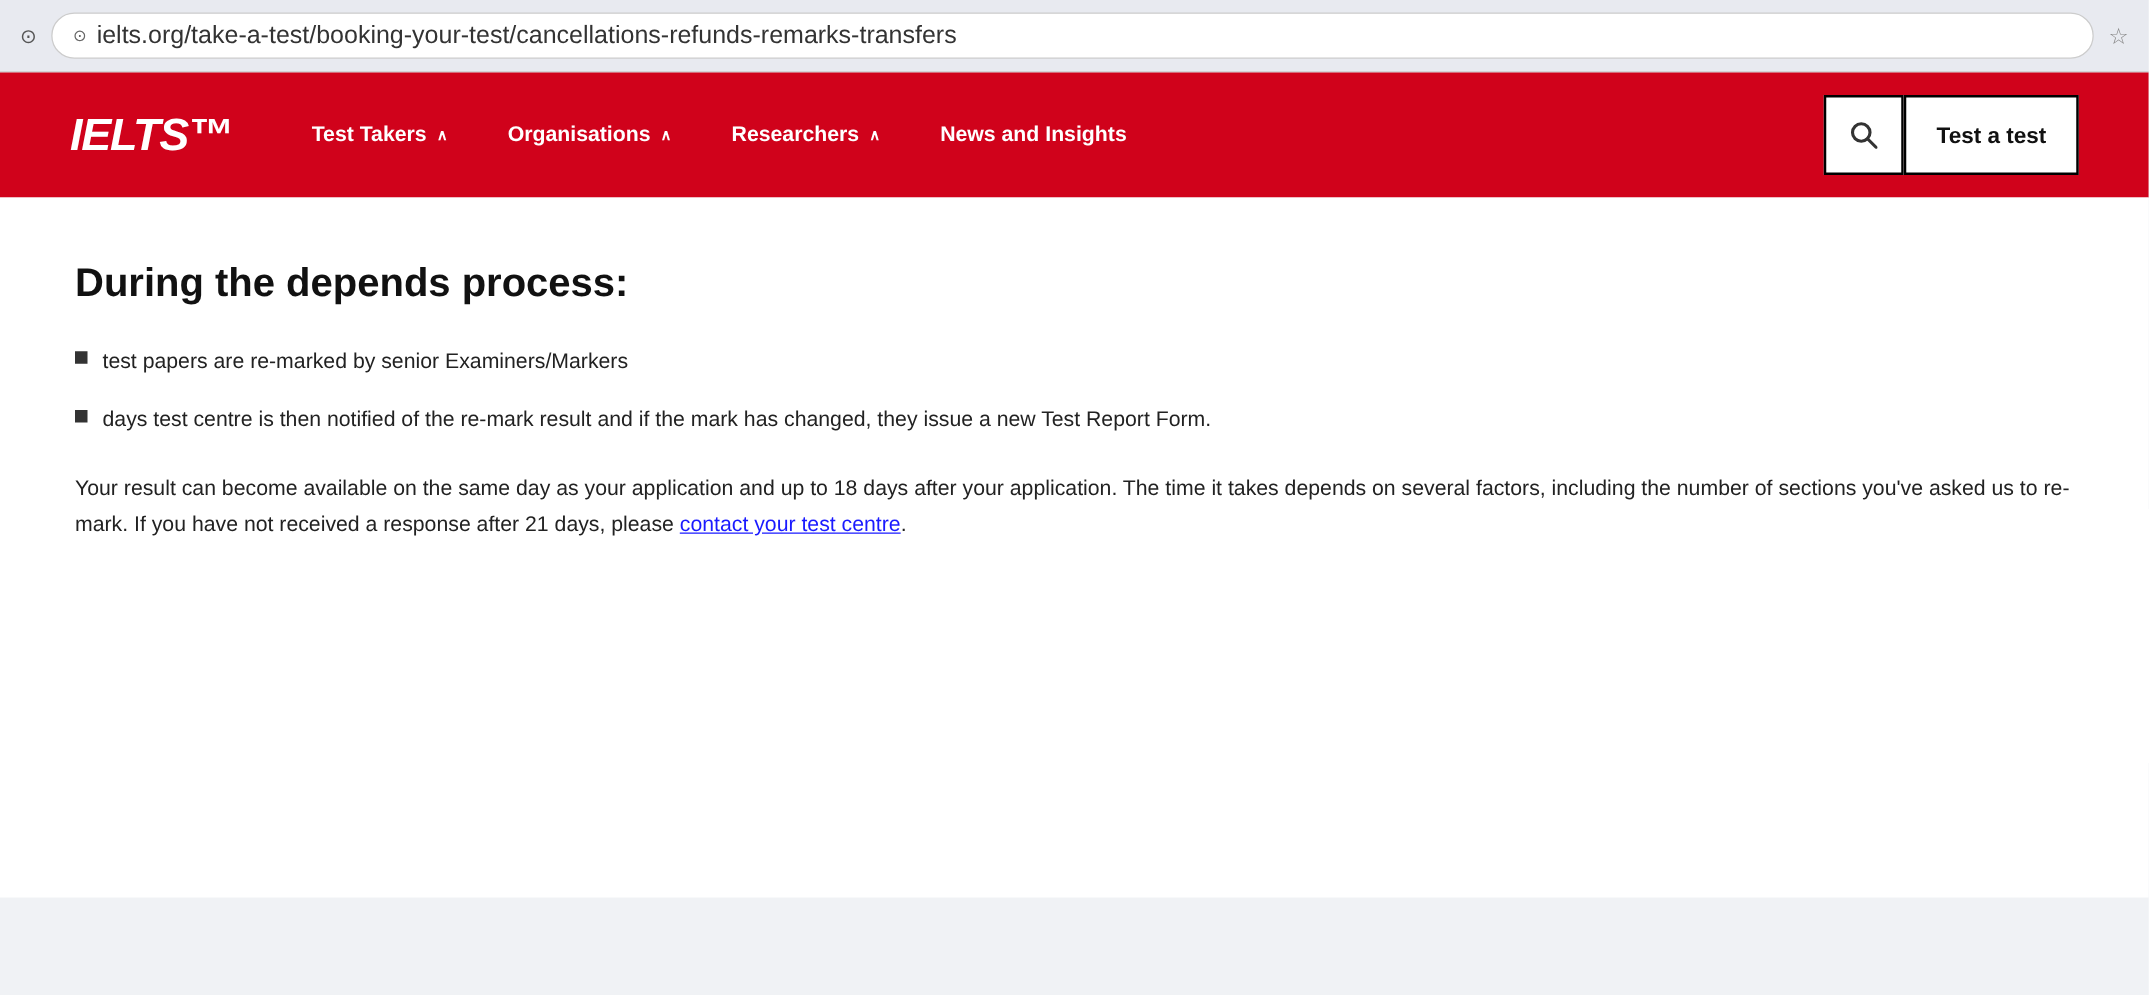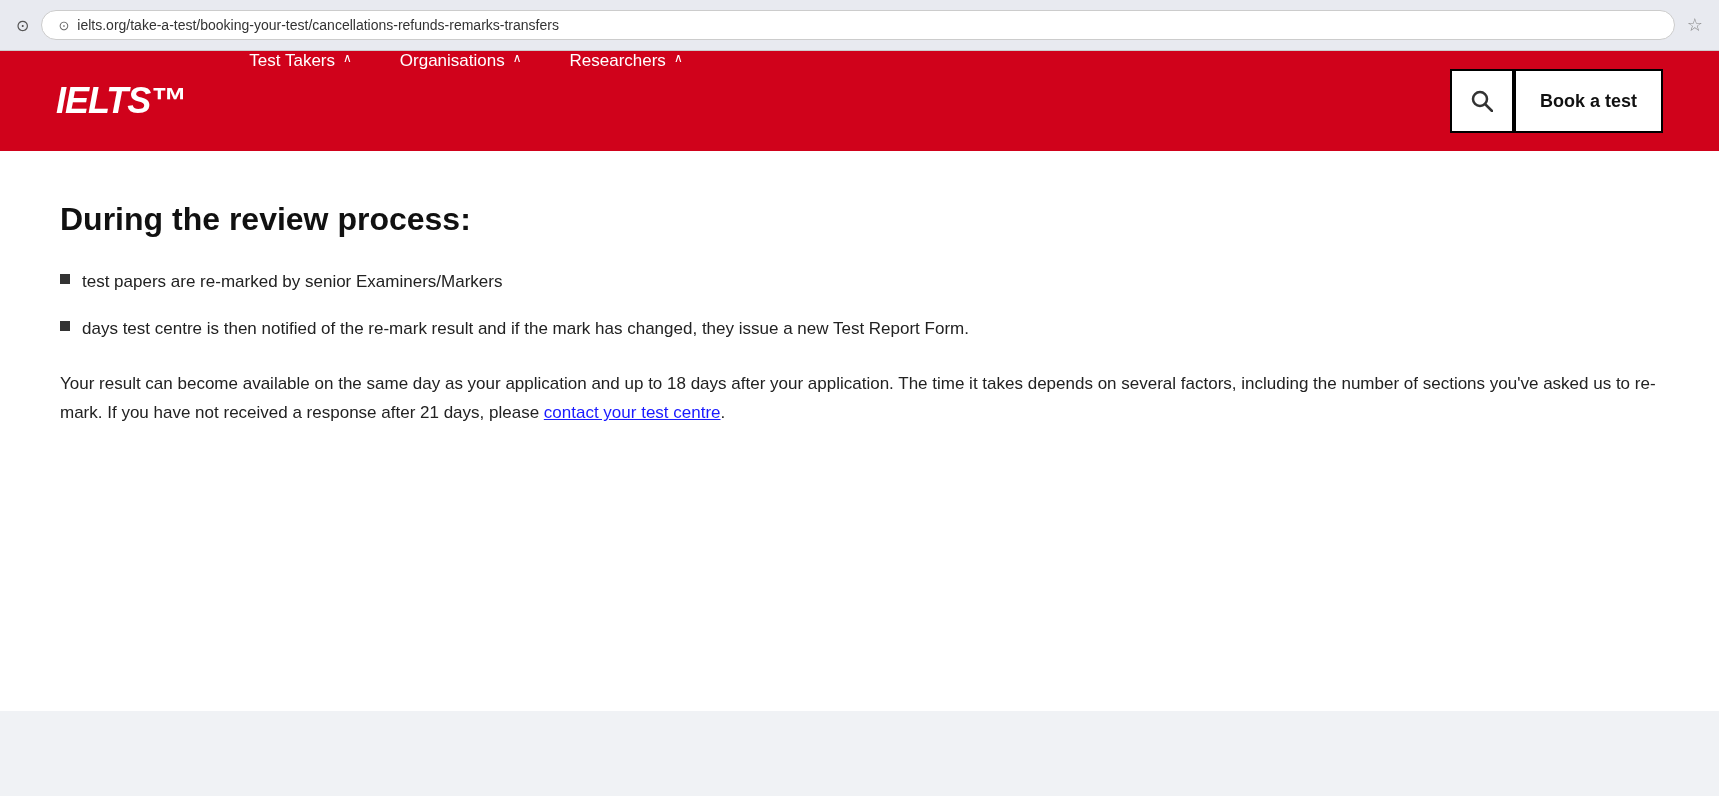--- a/index.html
+++ b/index.html
@@ -41,21 +41,21 @@
       align-items: center;
       gap: 8px;
     }
 
     .address-bar .protocol-icon {
       color: #666;
       font-size: 13px;
     }
 
     .address-bar .url-text {
-      font-size: 14px;
+      font-size: 20px;
       color: #333;
     }
 
     .star-icon {
       color: #888;
       font-size: 18px;
       margin-left: auto;
     }
 
     
@@ -78,23 +78,24 @@
 
     .nav-items {
       display: flex;
       align-items: center;
       gap: 0;
       flex: 1;
     }
 
     .nav-item {
       display: flex;
+      align-items: center;
       gap: 8px;
       color: white;
-      font-weight: 400;
+      font-weight: 700;
       font-size: 17px;
       padding: 0 24px;
       cursor: pointer;
       height: 100px;
     }
 
     .nav-chevron {
       font-size: 12px;
       color: white;
     }
@@ -203,35 +204,38 @@
       <span class="nav-chevron">∧</span>
     </div>
     <div class="nav-item">
       <span>Organisations</span>
       <span class="nav-chevron">∧</span>
     </div>
     <div class="nav-item">
       <span>Researchers</span>
       <span class="nav-chevron">∧</span>
     </div>
+    <div class="nav-item">
+      <span>News and Insights</span>
+    </div>
   </div>
 
   <div class="nav-right">
     <button class="search-btn">
       <svg width="22" height="22" viewBox="0 0 22 22" fill="none" xmlns="http://www.w3.org/2000/svg">
         <circle cx="9" cy="9" r="7" stroke="#333" stroke-width="2.5" fill="none"></circle>
         <line x1="14" y1="14" x2="21" y2="21" stroke="#333" stroke-width="2.5" stroke-linecap="round"></line>
       </svg>
     </button>
-    <button class="book-test-btn">Book a test</button>
+    <button class="book-test-btn">Test a test</button>
   </div>
 </nav>
 
 <div class="main-content">
-  <h2 class="section-heading">During the review process:</h2>
+  <h2 class="section-heading">During the depends process:</h2>
 
   <ul class="bullet-list">
     <li>
       <span class="bullet-square"></span>
       <span>test papers are re-marked by senior Examiners/Markers</span>
     </li>
     <li>
       <span class="bullet-square"></span>
       <span>days test centre is then notified of the re-mark result and if the mark has changed, they issue a new Test Report Form.</span>
     </li>

